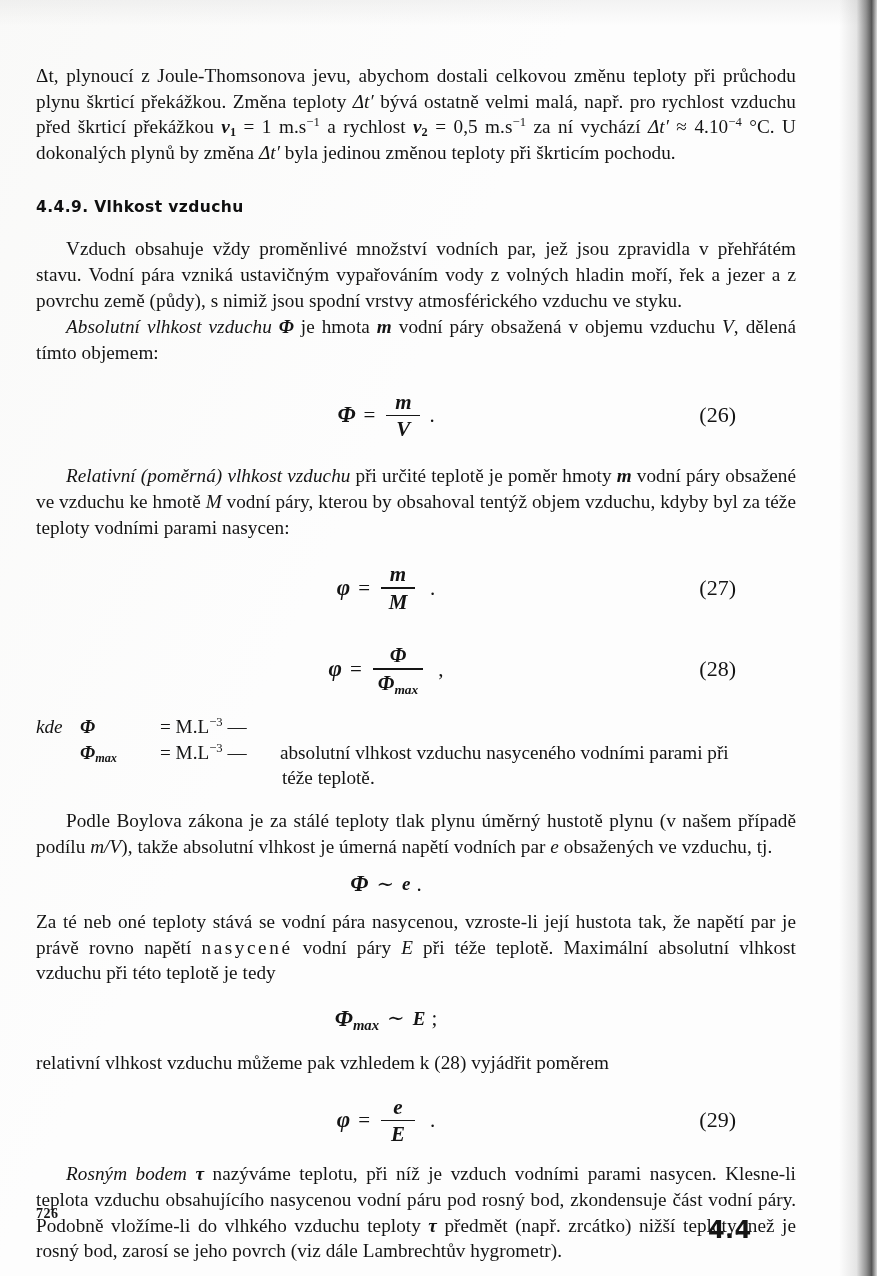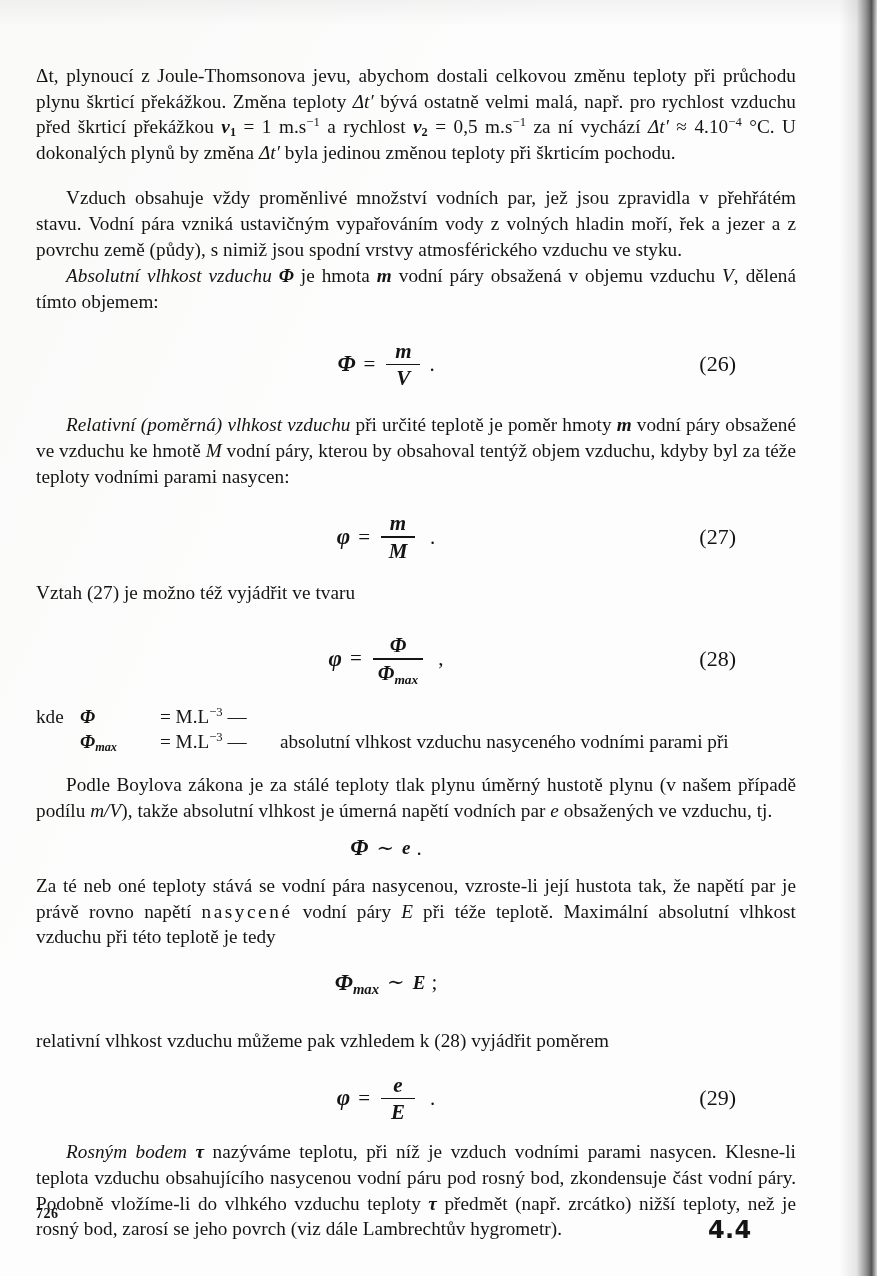--- a/index.html
+++ b/index.html
@@ -128,21 +128,21 @@
     font-size: 22px;
     font-style: normal;
     font-weight: normal;
   }
 
   .kde-block {
     font-size: 19.2px;
     line-height: 25.6px;
   }
   .kde-line { display: flex; align-items: baseline; }
-  .kde-kw { width: 44px; flex: none; }
+  .kde-kw { width: 44px; flex: none; font-style: italic; }
   .kde-sym { width: 80px; flex: none; font-weight: bold; font-style: italic; }
   .kde-eq { width: 120px; flex: none; white-space: nowrap; }
   .kde-txt { flex: 1; }
   .kde-cont { padding-left: 246px; }
 
   
   .folio {
     position: absolute;
     left: 36px;
     font-size: 14px;
@@ -163,20 +163,21 @@
 <div class="page">
   <div class="paper-tone"></div>
   <div class="edge-shadow-top"></div>
 
   <div class="content">
 
     <p class="body noindent" style="margin-top:63px;">
       <span>Δt, plynoucí z Joule-Thomsonova jevu, abychom dostali celkovou změnu teploty při průchodu plynu škrticí překážkou. Změna teploty </span><span class="mvar">Δt′</span><span> bývá ostatně velmi malá, např. pro rychlost vzduchu před škrticí překážkou </span><span class="bvar">v</span><sub>1</sub><span> = 1 m.s</span><sup>−1</sup><span> a rychlost </span><span class="bvar">v</span><sub>2</sub><span> = 0,5 m.s</span><sup>−1</sup><span> za ní vychází </span><span class="mvar">Δt′</span><span> ≈ 4.10</span><sup>−4</sup><span> °C. U dokonalých plynů by změna </span><span class="mvar">Δt′</span><span> byla jedinou změnou teploty při škrticím pochodu.</span>
     </p>
 
+    <h2 class="section-head" style="margin-top:33px;">4.4.9. Vlhkost vzduchu</h2>
 
     <p class="body indent" style="margin-top:20px;">Vzduch obsahuje vždy proměnlivé množství vodních par, jež jsou zpravidla v přehřátém stavu. Vodní pára vzniká ustavičným vypařováním vody z volných hladin moří, řek a jezer a z povrchu země (půdy), s nimiž jsou spodní vrstvy atmosférického vzduchu ve styku.</p>
 
     <p class="body indent" style="margin-top:1px;">
       <span class="em-italic">Absolutní vlhkost vzduchu</span> <span class="bvar">Φ</span><span> je hmota </span><span class="bvar">m</span><span> vodní páry obsažená v objemu vzduchu </span><span class="mvar">V</span><span>, dělená tímto objemem:</span>
     </p>
 
     <div class="formula-row" style="margin-top:22px; height:56px;">
       <span class="formula">
         <span class="gl">Φ</span>
@@ -202,21 +203,20 @@
         <span class="frac big">
           <span class="num">m</span>
           <span class="bar"></span>
           <span class="den">M</span>
         </span>
         <span style="padding-left:6px;">.</span>
       </span>
       <span class="eqno">(27)</span>
     </div>
 
-    <p class="body noindent" style="margin-top:15px;">Vztah (27) je možno též vyjádřit ve tvaru</p>
 
     <div class="formula-row" style="margin-top:22px; height:62px;">
       <span class="formula">
         <span class="gl">φ</span>
         <span class="op">=</span>
         <span class="frac big">
           <span class="num">Φ</span>
           <span class="bar"></span>
           <span class="den"><span>Φ</span><sub>max</sub></span>
         </span>
@@ -230,20 +230,21 @@
         <span class="kde-kw">kde</span>
         <span class="kde-sym"><span>Φ</span></span>
         <span class="kde-eq"><span>= M.L</span><sup>−3</sup> <span>—</span></span>
       </div>
       <div class="kde-line">
         <span class="kde-kw"></span>
         <span class="kde-sym"><span>Φ</span><sub>max</sub></span>
         <span class="kde-eq"><span>= M.L</span><sup>−3</sup> <span>—</span></span>
         <span class="kde-txt">absolutní vlhkost vzduchu nasyceného vodními parami při</span>
       </div>
+      <div class="kde-cont">téže teplotě.</div>
     </div>
 
     <p class="body indent" style="margin-top:17px;">
       <span>Podle Boylova zákona je za stálé teploty tlak plynu úměrný hustotě plynu (v našem případě podílu </span><span class="mvar">m/V</span><span>), takže absolutní vlhkost je úmerná napětí vodních par </span><span class="mvar">e</span><span> obsažených ve vzduchu, tj.</span>
     </p>
 
     <div class="formula-row" style="margin-top:8px; height:34px;">
       <span class="formula">
         <span class="gl">Φ</span>
         <span class="op">∼</span>
@@ -258,21 +259,21 @@
 
     <div class="formula-row" style="margin-top:14px; height:38px;">
       <span class="formula">
         <span class="gl"><span>Φ</span><sub>max</sub></span>
         <span class="op">∼</span>
         <span class="bvar" style="font-size:19px;">E</span>
           <span>;</span>
       </span>
     </div>
 
-    <p class="body noindent" style="margin-top:26px;">relativní vlhkost vzduchu můžeme pak vzhledem k (28) vyjádřit poměrem</p>
+    <p class="body noindent" style="margin-top:12px;">relativní vlhkost vzduchu můžeme pak vzhledem k (28) vyjádřit poměrem</p>
 
     <div class="formula-row" style="margin-top:16px; height:58px;">
       <span class="formula">
         <span class="gl">φ</span>
         <span class="op">=</span>
         <span class="frac big">
           <span class="num">e</span>
           <span class="bar"></span>
           <span class="den">E</span>
         </span>

